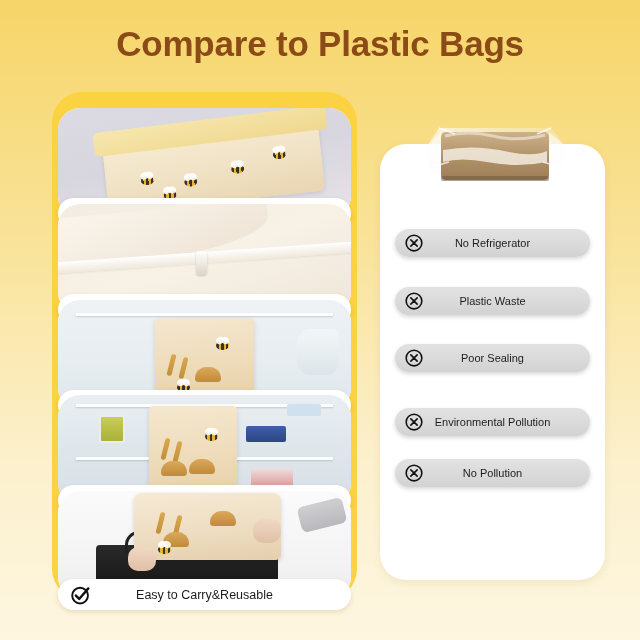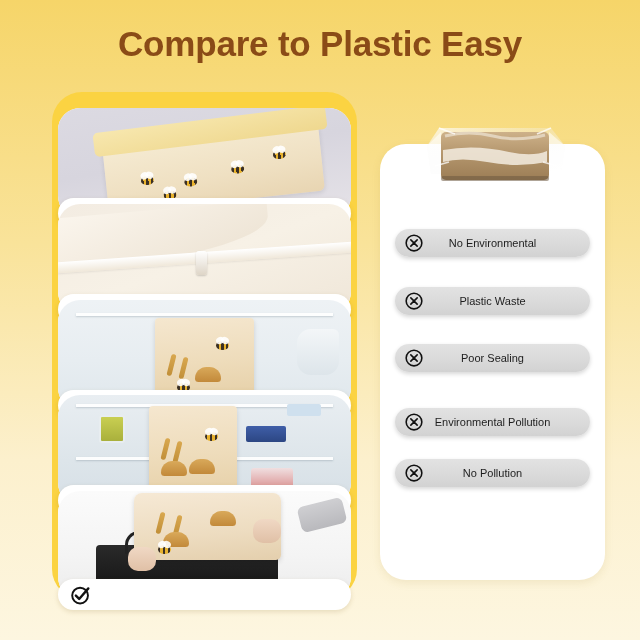--- a/index.html
+++ b/index.html
@@ -261,21 +261,21 @@
   }
   .breadloaf-img {
     position: absolute; left: 0; top: 0; width: 180px; height: 88px;
   }
 </style>
 </head>
 <body>
 
 <div class="page">
 
-  <div class="title">Compare to Plastic Easy</div>
+  <div class="title">Compare to Plastic Bags</div>
 
   <div class="left-card"></div>
 
   <div class="left-stack">
 
     <div class="feature" style="top:16px;">
       <div class="photo" style="height:110px;">
         <div class="ph p-bee">
           <div class="beewrap">
             <div class="bee" style="left:16%;top:52%;"></div>
@@ -379,20 +379,21 @@
           <div class="arm" style="right:2%;top:10%;transform:rotate(-14deg);"></div>
           <div class="hand" style="right:24%;top:26%;"></div>
           <div class="hand" style="left:24%;top:52%;"></div>
         </div>
       </div>
       <div class="pill" style="top:88px;">
         <svg class="chk" viewBox="0 0 24 24">
           <circle cx="11" cy="12.6" r="8.6" fill="none" stroke="#111" stroke-width="2.1"></circle>
           <path d="M6.4 12.6 L10 16.3 L20 4.8" fill="none" stroke="#111" stroke-width="2.6" stroke-linecap="round" stroke-linejoin="round"></path>
         </svg>
+        <span class="txt">Easy to Carry&amp;Reusable</span>
       </div>
     </div>
 
   </div>
 
   <div class="right-card"></div>
 
   <div class="bread-wrap">
     <svg class="breadloaf-img" viewBox="0 0 180 88">
       <defs>
@@ -418,21 +419,21 @@
     </svg>
   </div>
 
   <div class="con-list">
 
     <div class="con" style="top:85px;">
       <svg class="xic" viewBox="0 0 24 24">
         <circle cx="12" cy="12" r="9.4" fill="none" stroke="#111" stroke-width="1.9"></circle>
         <path d="M8.2 8.2 L15.8 15.8 M15.8 8.2 L8.2 15.8" stroke="#111" stroke-width="1.9" stroke-linecap="round"></path>
       </svg>
-      <span class="txt">No Environmental</span>
+      <span class="txt">No Refrigerator</span>
     </div>
 
     <div class="con" style="top:200px;">
       <svg class="xic" viewBox="0 0 24 24">
         <circle cx="12" cy="12" r="9.4" fill="none" stroke="#111" stroke-width="1.9"></circle>
         <path d="M8.2 8.2 L15.8 15.8 M15.8 8.2 L8.2 15.8" stroke="#111" stroke-width="1.9" stroke-linecap="round"></path>
       </svg>
       <span class="txt">Poor Sealing</span>
     </div>
 

